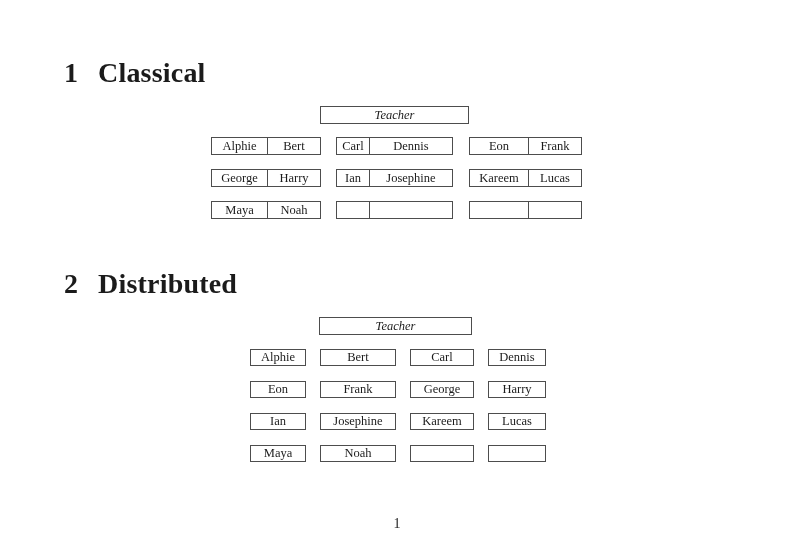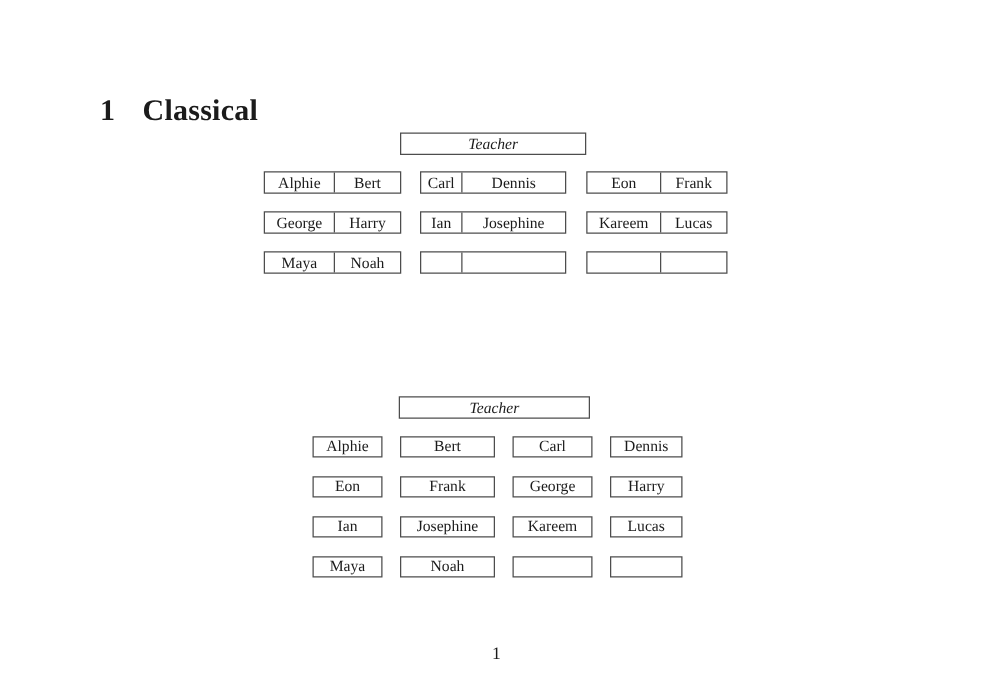--- a/index.html
+++ b/index.html
@@ -2,22 +2,22 @@
 <html><head>
 <meta charset="utf-8">
 <style>
   html,body{margin:0;padding:0;background:#888;}
   .page{
     position:relative;width:794px;height:560px;background:#ffffff;
     font-family:"Liberation Serif","DejaVu Serif",serif;color:#1b1b1b;
     overflow:hidden;
   }
   .section-heading{
-    position:absolute;left:64px;margin:16px;
-    font-size:24px;font-weight:bold;line-height:22px;color:#1b1b1b;
+    position:absolute;left:64px;margin:0;
+    font-size:28px;font-weight:bold;line-height:22px;color:#1b1b1b;
     letter-spacing:0.2px;
   }
   .sec-num{display:inline-block;width:34px;}
   .heading-1{top:62px;}
   .heading-2{top:273px;}
 
   .box{
     position:absolute;box-sizing:border-box;border:1px solid #4d4d4d;
     background:#fff;
   }
@@ -102,20 +102,23 @@
       <div class="box desk c-row2 c-col1">
         <span class="seat seat-left"></span>
         <span class="seat seat-right"></span>
       </div>
       <div class="box desk c-row2 c-col2">
         <span class="seat seat-left"></span>
         <span class="seat seat-right"></span>
       </div>
     </div>
 
+  <h2 class="section-heading heading-2">
+    <span class="sec-num">2</span><span>Distributed</span>
+  </h2>
 
   <div class="box teacher teacher-2">
     <span>Teacher</span>
   </div>
 
   <div id="distributed-desks">
       <div class="box sbox d-row0 d-col0">
         <span>Alphie</span>
       </div>
       <div class="box sbox d-row0 d-col1">

